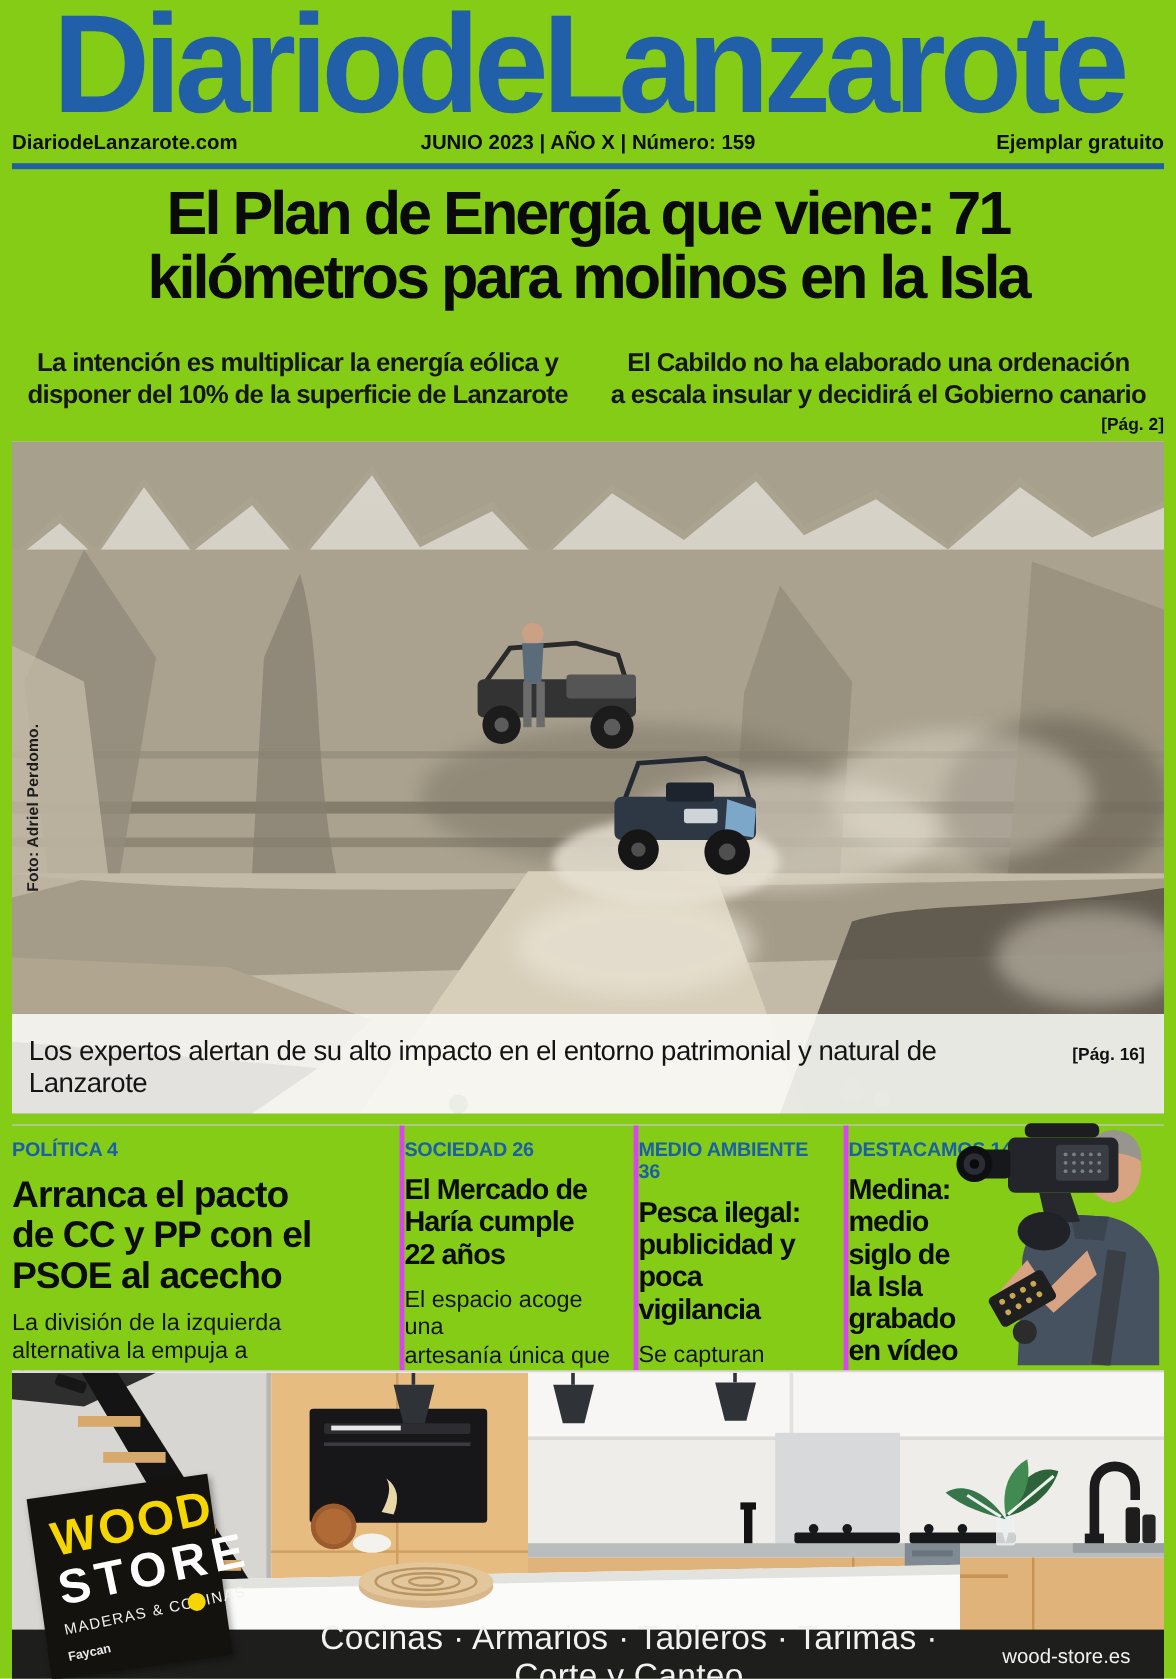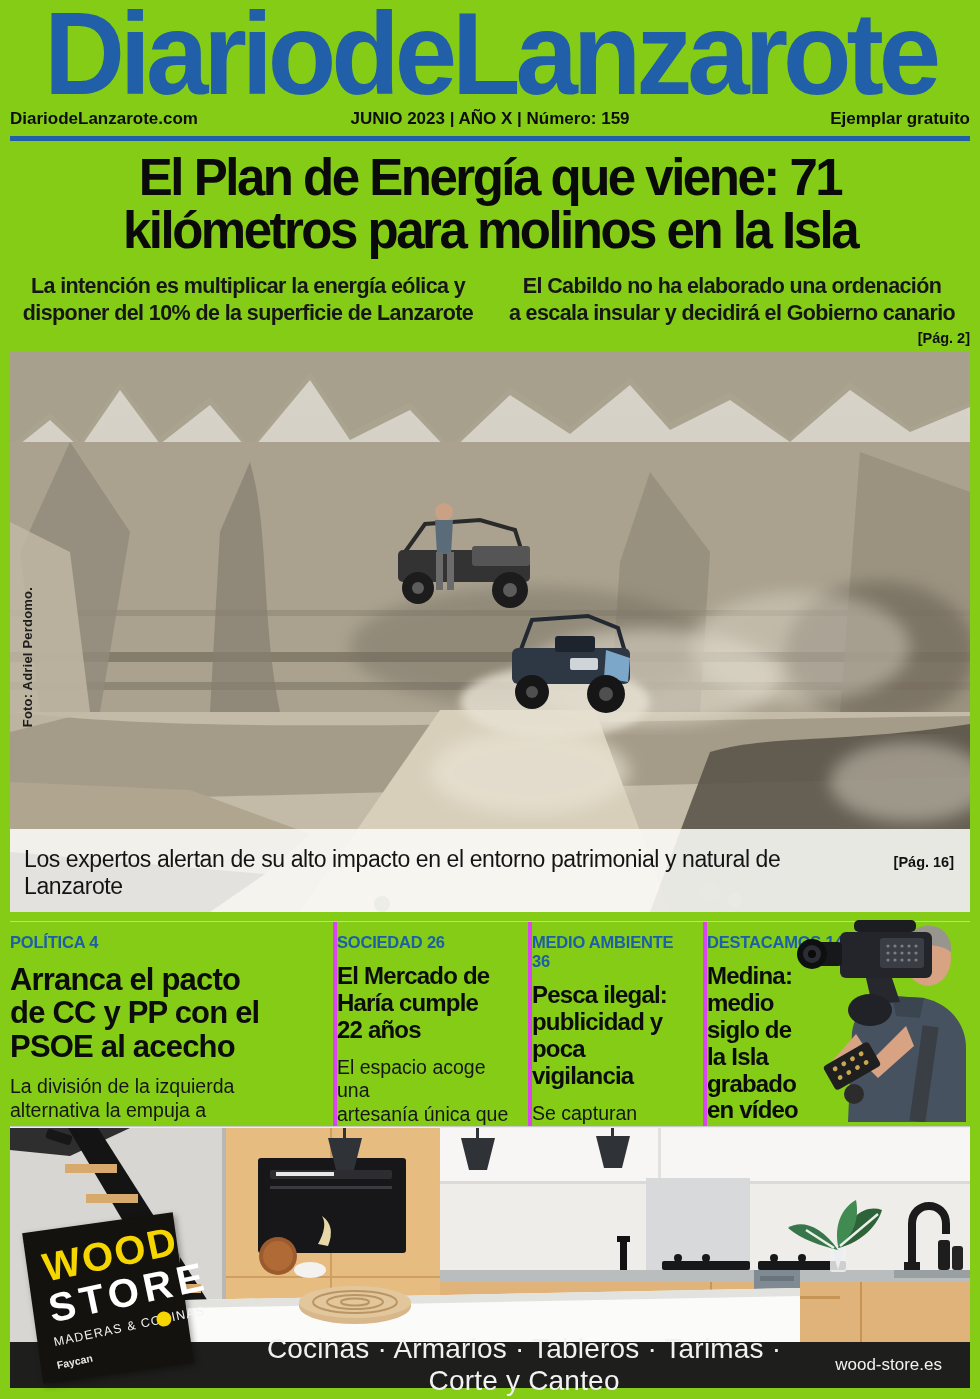--- a/index.html
+++ b/index.html
@@ -12,21 +12,21 @@
   .logo { font-size:110px; font-weight:bold; color:#2160a8; letter-spacing:-5px; line-height:0.92; white-space:nowrap; text-align:center; transform:scale(1.02,1.06); transform-origin:center top; }
   .inforow { display:flex; align-items:baseline; margin-top:8px; font-weight:bold; font-size:17px; color:#0e0e0e; }
   .inforow .l { flex:1; text-align:left; }
   .inforow .c { flex:1.2; text-align:center; white-space:nowrap; }
   .inforow .r { flex:1; text-align:right; }
   .bluerule { height:5px; background:#2160a8; margin-top:7px; }
 
   
   .lead { padding-top:10px; }
   .lead-headline { font-size:51px; font-weight:bold; letter-spacing:-2.5px; line-height:1.04; text-align:center; white-space:pre-line; color:#0a0a0a; }
-  .decks { display:flex; gap:8px; margin-top:16px; }
+  .decks { display:flex; gap:8px; margin-top:32px; }
   .deck { flex:1; text-align:center; font-size:21.5px; font-weight:bold; letter-spacing:-0.6px; line-height:1.25; white-space:pre-line; color:#161616; }
   .pageref { text-align:right; font-size:14.5px; font-weight:bold; margin-top:3px; color:#101010; }
 
   
   .mainphoto { position:relative; height:560px; margin-top:6px; background:#c9c2b2; overflow:hidden; }
   .mainphoto svg { display:block; width:100%; height:100%; }
   .credit { position:absolute; left:10px; top:235px; writing-mode:vertical-rl; transform:rotate(180deg); font-size:13px; font-weight:bold; color:#1c1c1c; letter-spacing:0.2px; }
   .captionband { position:absolute; left:0; right:0; bottom:0; background:rgba(250,250,247,0.88); padding:10px 16px 12px 14px; }
   .caption-headline { font-size:34px; font-weight:bold; letter-spacing:-1px; color:#0b0b0b; line-height:1.05; }
   .caption-subrow { display:flex; align-items:baseline; margin-top:7px; }

